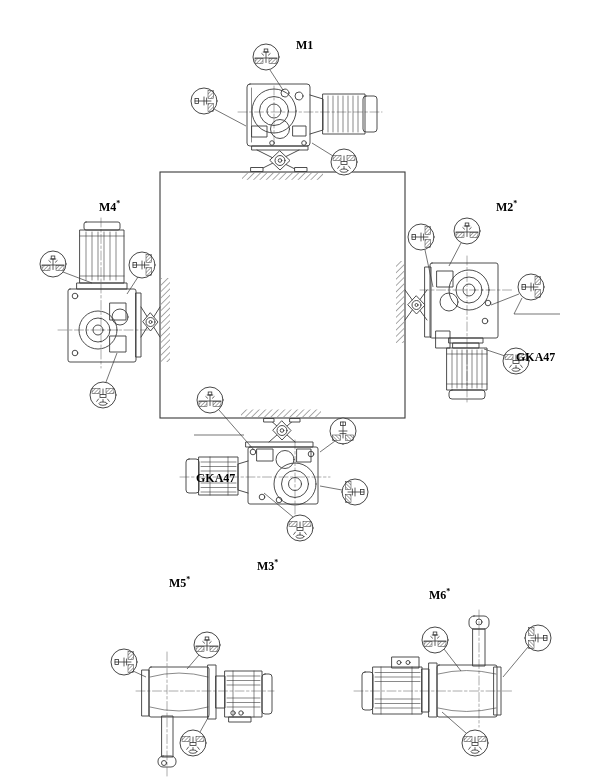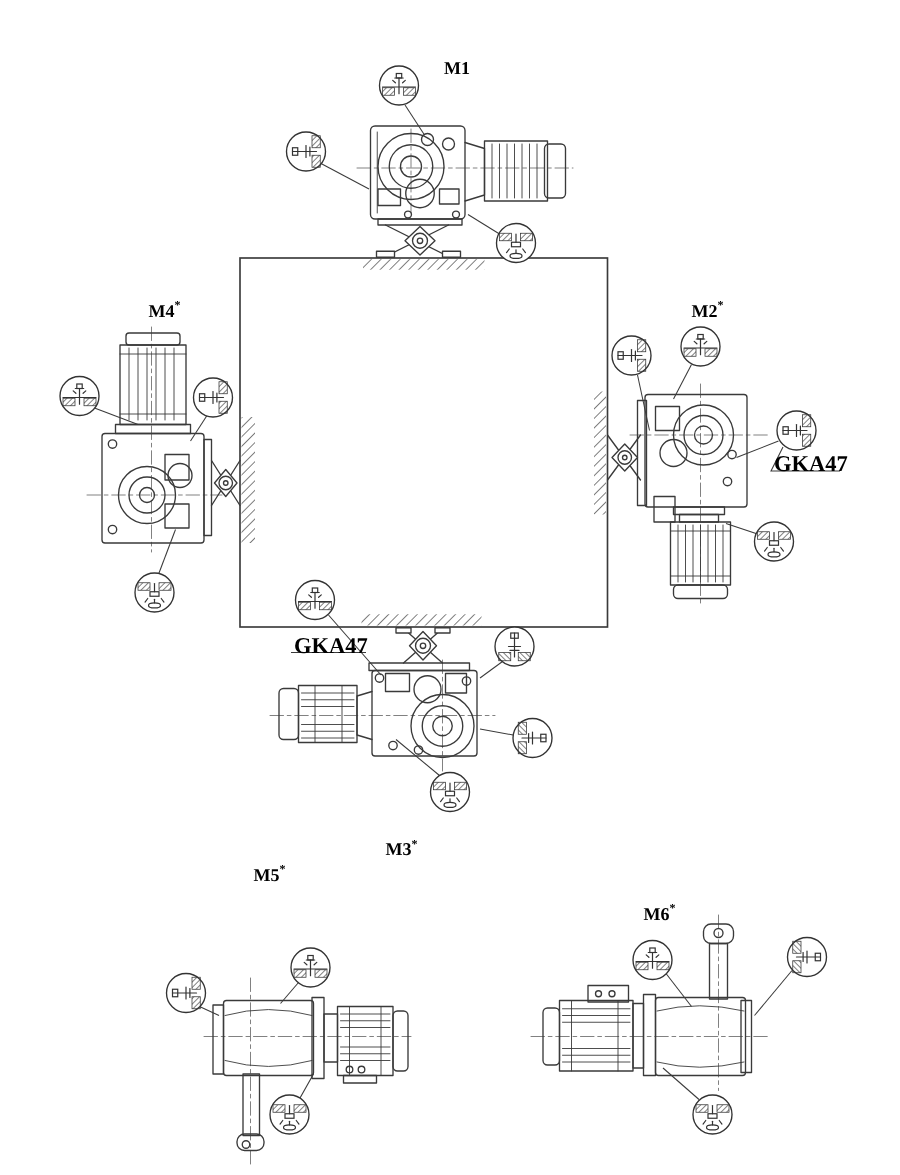--- a/index.html
+++ b/index.html
@@ -3,21 +3,21 @@
 <meta charset="utf-8">
 <style>
   html,body{margin:0;padding:0;background:#fff;}
   #stage{position:relative;width:600px;height:783px;background:#fff;overflow:hidden;
          font-family:"Liberation Serif",serif;}
   #art{position:absolute;left:0;top:0;}
   .lbl{position:absolute;font-weight:bold;color:#000;white-space:nowrap;}
   .title{font-size:13.5px;letter-spacing:.2px;}
   .mlbl{font-size:12px;}
   .mlbl sup{font-size:8px;}
-  .note{font-size:15px;}
+  .note{font-size:12px;margin-top:48px;}
   
   .mach, .mach *{stroke:#3a3a3a;fill:none;stroke-width:.9;stroke-linecap:round;stroke-linejoin:round;}
   .mach .fin{stroke-width:.6;}
   .frame{stroke:#3a3a3a;fill:none;stroke-width:1.1;}
   .hz{fill:url(#hatch);stroke:none;}
   .cl{stroke:#666;stroke-width:.55;fill:none;stroke-dasharray:9 2.5 2.5 2.5;}
   .ld{stroke:#3a3a3a;stroke-width:.7;fill:none;}
   .wf{fill:#fff;}
   .ic, .ic *{stroke:#333;stroke-width:.8;fill:none;stroke-linecap:round;}
   .ic .bg{fill:#fff;stroke-width:.9;}
@@ -281,21 +281,21 @@
     <line class="ld" x1="528" y1="647" x2="503" y2="677"></line>
     <line class="ld" x1="466" y1="733" x2="442" y2="712"></line>
     <use href="#ic-breather" transform="translate(435,640)"></use>
     <use href="#ic-level" transform="translate(538,638) scale(-1,1)"></use>
     <use href="#ic-drain" transform="translate(475,743)"></use>
   </g>
 </svg>
 
 
   <div class="lbl mlbl" style="left:296px;top:37px;"><span>M1</span><sup></sup></div>
-  <div class="lbl mlbl" style="left:461px;top:199px;"><span>M2</span><sup>*</sup></div>
+  <div class="lbl mlbl" style="left:496px;top:199px;"><span>M2</span><sup>*</sup></div>
   <div class="lbl mlbl" style="left:79px;top:199px;margin-left:20px;"><span>M4</span><sup>*</sup></div>
   <div class="lbl mlbl" style="left:257px;top:558px;"><span>M3</span><sup>*</sup></div>
   <div class="lbl mlbl" style="left:169px;top:575px;"><span>M5</span><sup>*</sup></div>
-  <div class="lbl mlbl" style="left:429px;top:601px;"><span>M6</span><sup>*</sup></div>
+  <div class="lbl mlbl" style="left:429px;top:587px;"><span>M6</span><sup>*</sup></div>
 
   <div class="lbl note" style="left:516px;top:302px;">GKA47</div>
   <div class="lbl note" style="left:196px;top:423px;">GKA47</div>
 </div>
 
 </body></html>

